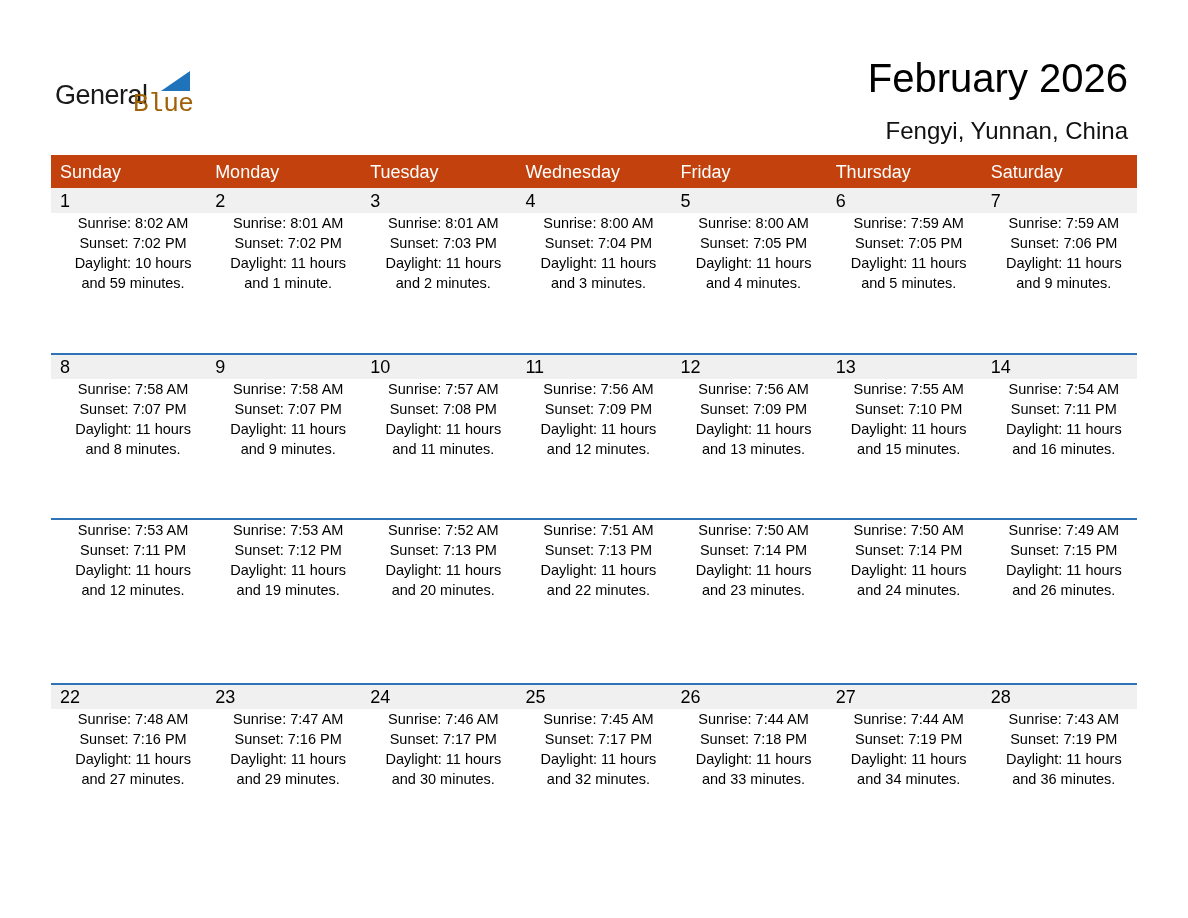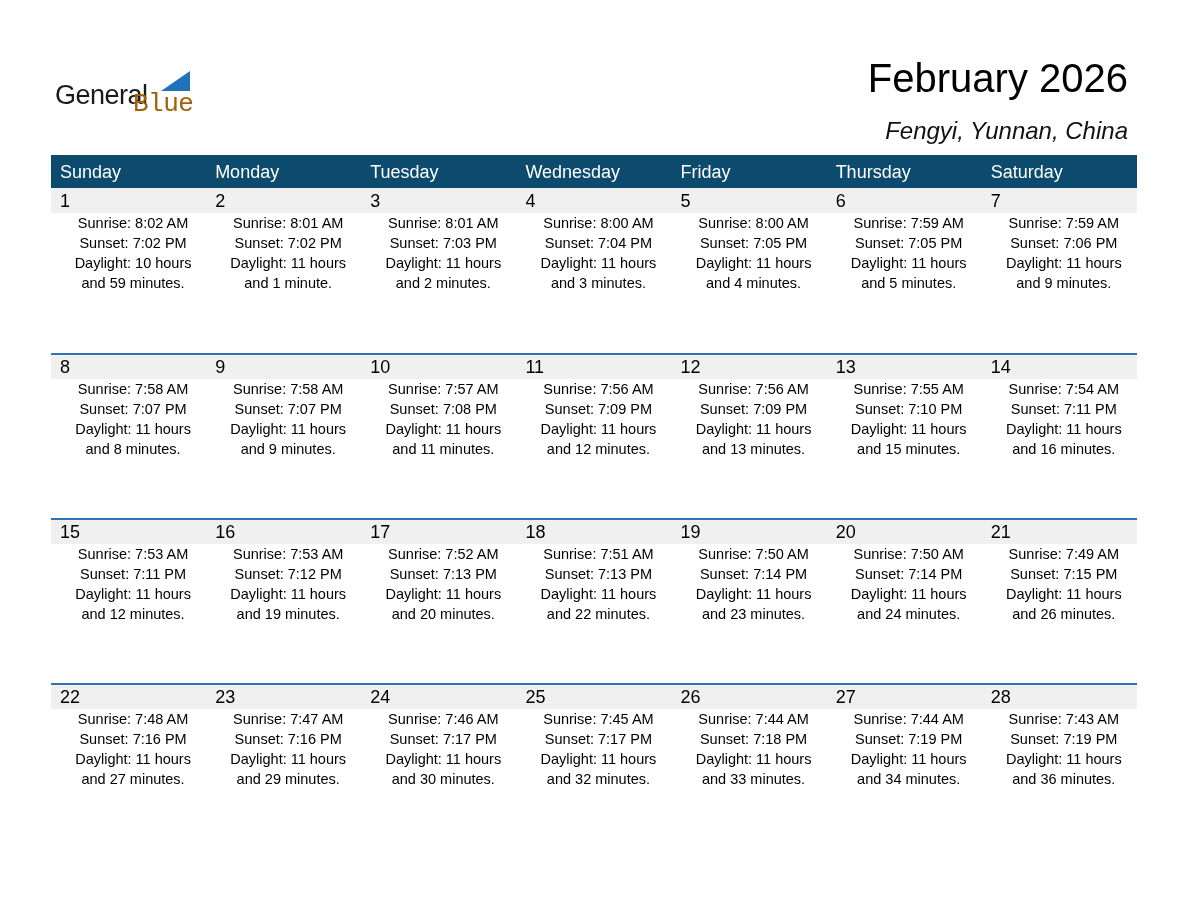--- a/index.html
+++ b/index.html
@@ -2,23 +2,23 @@
 <html><head>
 <meta charset="utf-8">
 <style>
   html, body { margin: 0; padding: 0; background: #ffffff; }
   body { width: 1188px; height: 918px; position: relative; font-family: "Liberation Sans", sans-serif; color: #000; overflow: hidden; }
   .logo { position: absolute; left: 55px; top: 64px; width: 160px; height: 56px; }
   .logo-general { position: absolute; left: 0; top: 16px; font-family: Liberation Sans, sans-serif; font-size: 27px; color: #1a1a1a; letter-spacing: -0.5px; }
   .logo-blue { position: absolute; left: 78px; top: 25px; font-family: Liberation Mono, monospace; font-size: 26px; color: #a16207; letter-spacing: -0.5px; }
   .logo-tri { position: absolute; left: 106px; top: 7px; width: 0; height: 0; border-left: 29px solid transparent; border-bottom: 20px solid #1f73bb; }
   .title { position: absolute; right: 60px; top: 56px; font-size: 40px; color: #000; text-align: center; }
-  .subtitle { position: absolute; right: 60px; top: 117px; font-size: 24px; color: #111; font-style: italic; }
+  .subtitle { position: absolute; right: 60px; top: 117px; font-size: 24px; color: #111; }
   .calendar { position: absolute; left: 51px; top: 155px; width: 1086px; }
-  .header-row { display: flex; background: #0c4a6e; height: 33px; }
+  .header-row { display: flex; background: #c2410c; height: 33px; }
   .header-cell { width: 155.14px; box-sizing: border-box; padding-left: 9px; color: #fff; font-size: 18px; line-height: 34px; }
   .week { height: 165px; position: relative; }
   .week.sep { border-top: 2px solid #2f72b6; height: 163px; }
   .date-band { display: flex; background: #f0f0f0; height: 25px; }
   .week.sep .date-band { height: 24px; }
   .date-cell { width: 155.14px; box-sizing: border-box; padding-left: 9px; font-size: 18px; line-height: 26px; }
   .week.sep .date-cell { line-height: 25px; }
   .info-row { display: flex; text-align: center; }
   .info-cell { width: 155.14px; box-sizing: border-box; padding-left: 9px; font-size: 14.5px; line-height: 20px; white-space: nowrap; }
 </style>
@@ -149,29 +149,20 @@
           </div>
           <div class="info-cell">
             <div>Sunrise: 7:54 AM</div>
             <div>Sunset: 7:11 PM</div>
             <div>Daylight: 11 hours</div>
             <div>and 16 minutes.</div>
           </div>
         </div>
       </div>
       <div class="week sep">
-        <div class="date-band">
-          <div class="date-cell">15</div>
-          <div class="date-cell">16</div>
-          <div class="date-cell">17</div>
-          <div class="date-cell">18</div>
-          <div class="date-cell">19</div>
-          <div class="date-cell">20</div>
-          <div class="date-cell">21</div>
-        </div>
         <div class="info-row">
           <div class="info-cell">
             <div>Sunrise: 7:53 AM</div>
             <div>Sunset: 7:11 PM</div>
             <div>Daylight: 11 hours</div>
             <div>and 12 minutes.</div>
           </div>
           <div class="info-cell">
             <div>Sunrise: 7:53 AM</div>
             <div>Sunset: 7:12 PM</div>

